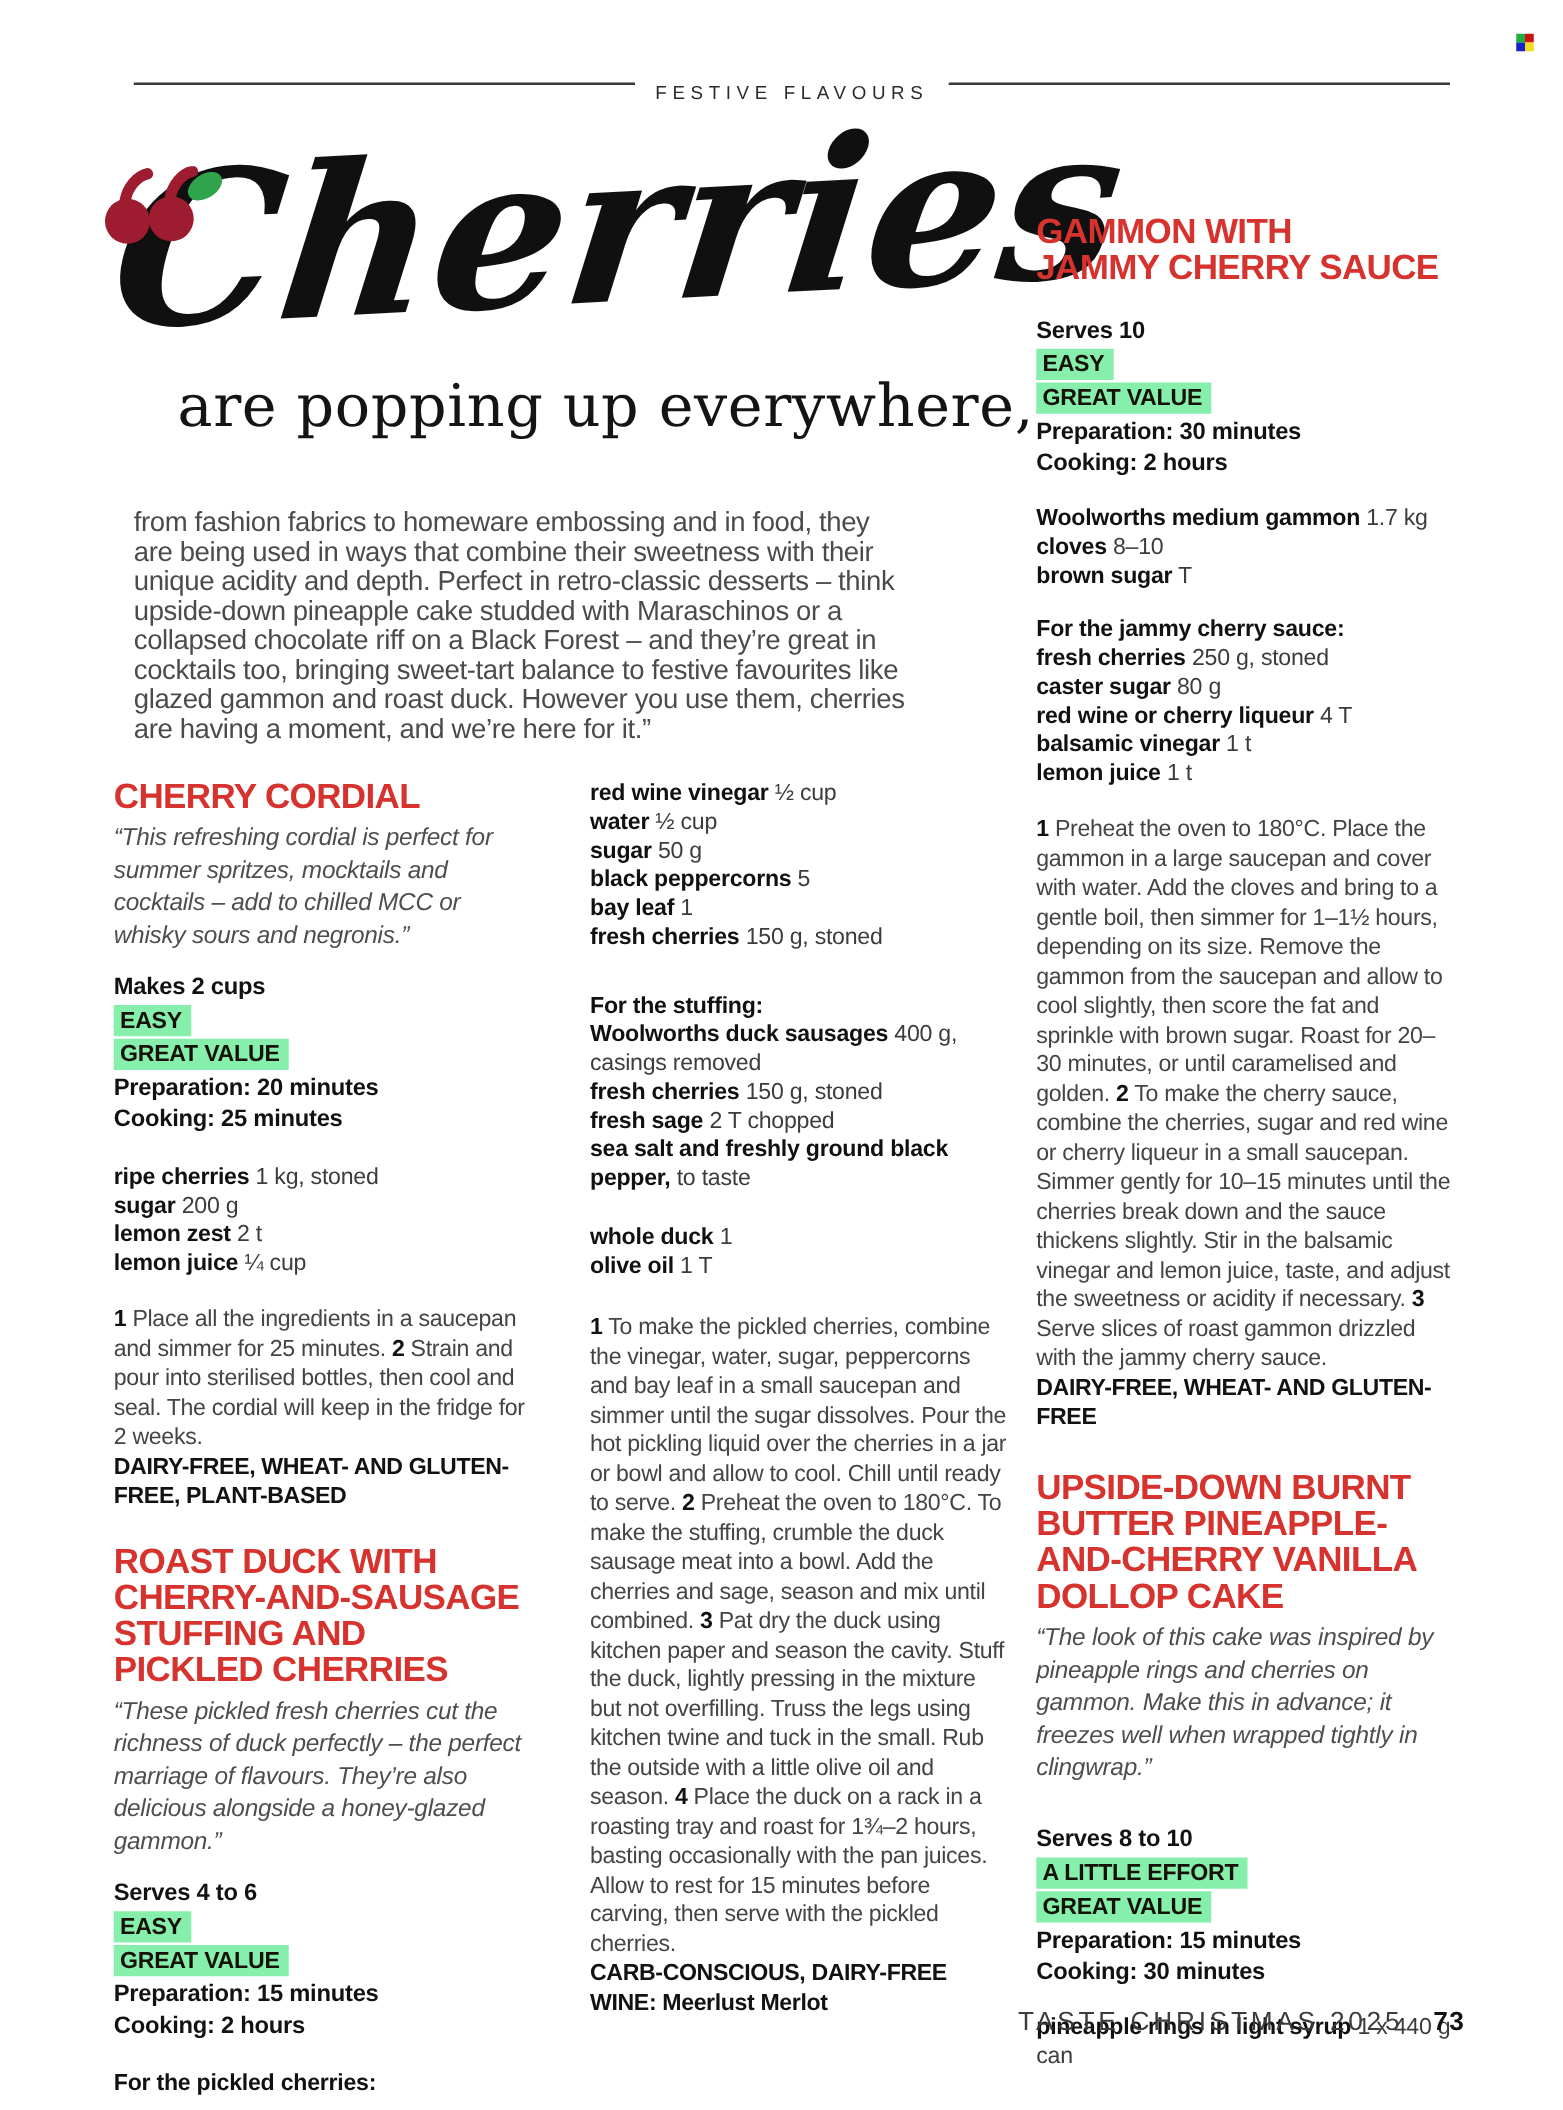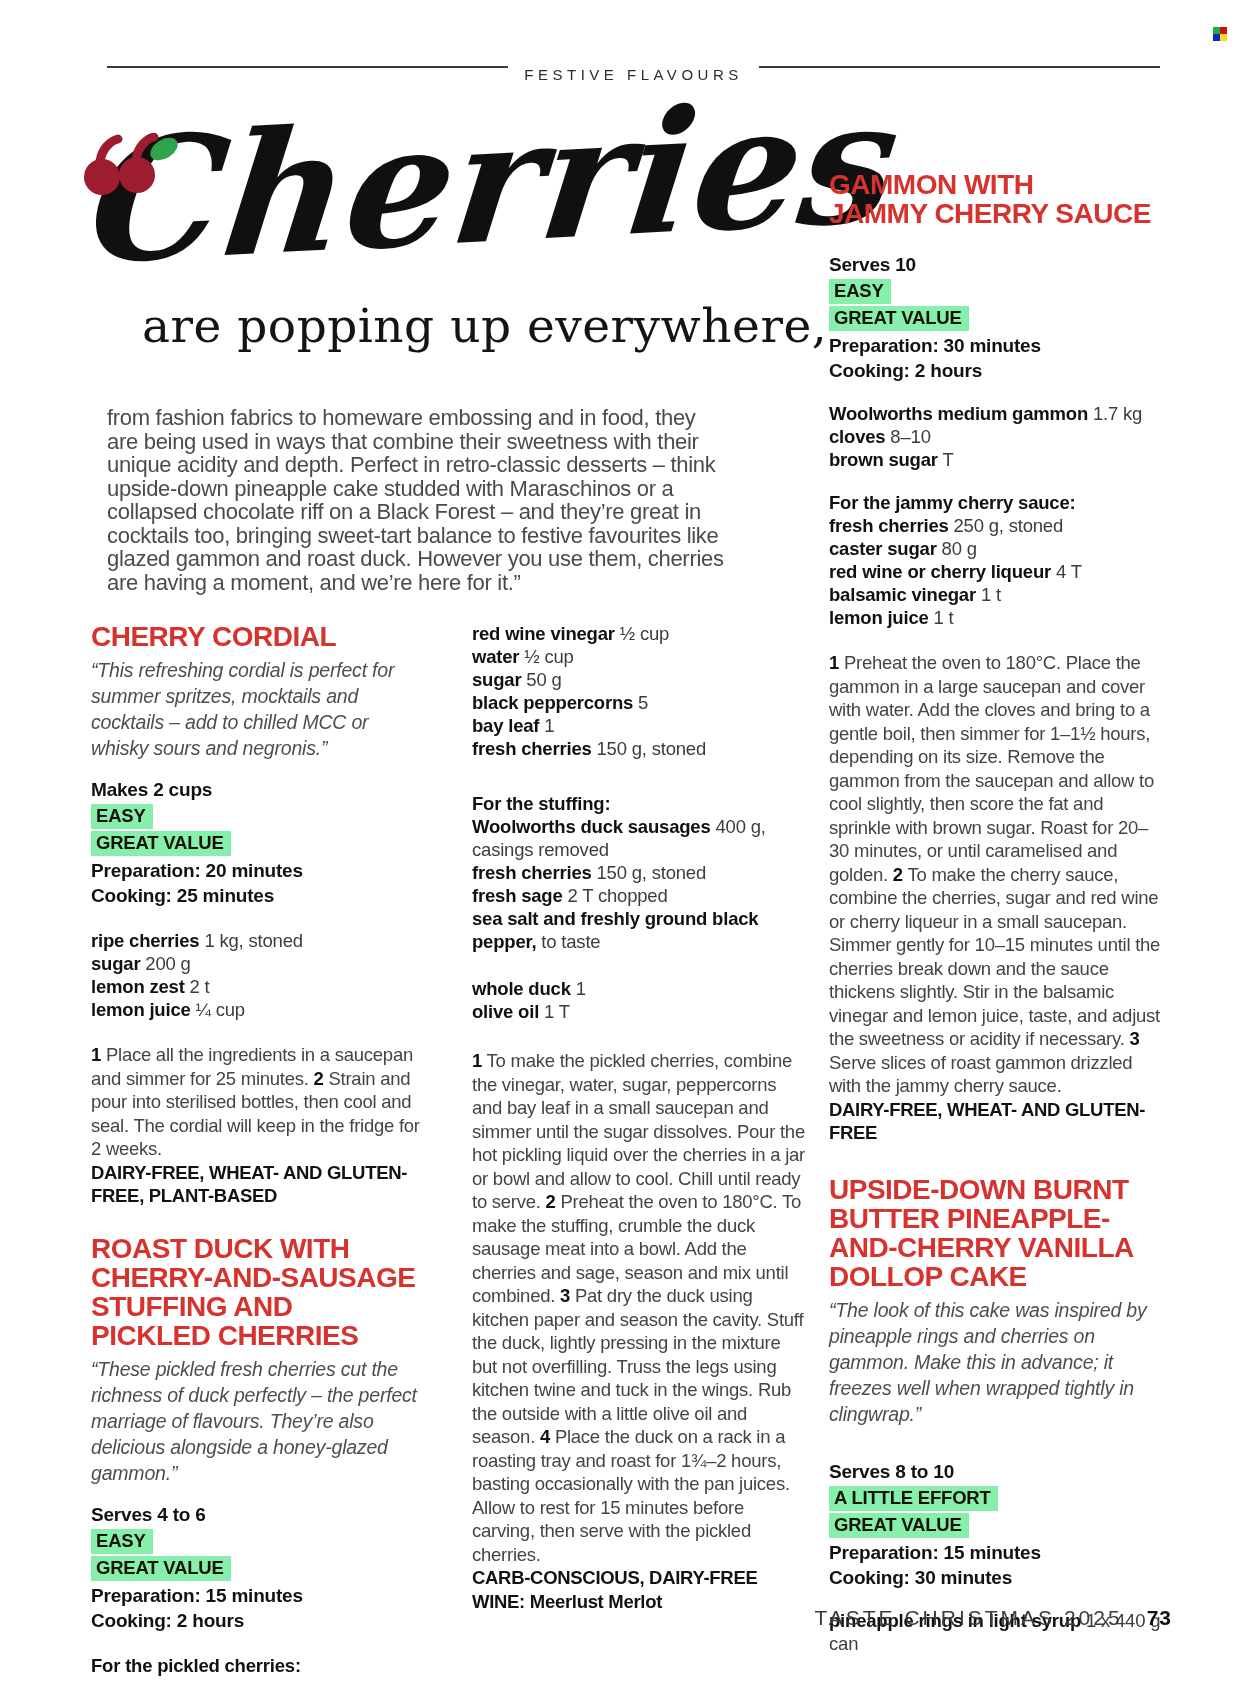--- a/index.html
+++ b/index.html
@@ -155,21 +155,21 @@
       <div class="ing"><b>whole duck</b> <span>1</span></div>
       <div class="ing"><b>olive oil</b> <span>1 T</span></div>
     </div>
 
     <p class="method" style="margin-top:26px;">
       <span class="n">1</span>
       <span>To make the pickled cherries, combine the vinegar, water, sugar, peppercorns and bay leaf in a small saucepan and simmer until the sugar dissolves. Pour the hot pickling liquid over the cherries in a jar or bowl and allow to cool. Chill until ready to serve.</span>
       <span class="n">2</span>
       <span>Preheat the oven to 180°C. To make the stuffing, crumble the duck sausage meat into a bowl. Add the cherries and sage, season and mix until combined.</span>
       <span class="n">3</span>
-      <span>Pat dry the duck using kitchen paper and season the cavity. Stuff the duck, lightly pressing in the mixture but not overfilling. Truss the legs using kitchen twine and tuck in the wings. Rub the outside with a little olive oil and season.</span>
+      <span>Pat dry the duck using kitchen paper and season the cavity. Stuff the duck, lightly pressing in the mixture but not overfilling. Truss the legs using kitchen twine and tuck in the small. Rub the outside with a little olive oil and season.</span>
       <span class="n">4</span>
       <span>Place the duck on a rack in a roasting tray and roast for 1¾–2 hours, basting occasionally with the pan juices. Allow to rest for 15 minutes before carving, then serve with the pickled cherries.</span>
     </p>
     <div class="tags">CARB-CONSCIOUS, DAIRY-FREE</div>
     <div class="tags">WINE: Meerlust Merlot</div>
   </div>
 
   <div class="col col3">
 
     <div class="h2">

